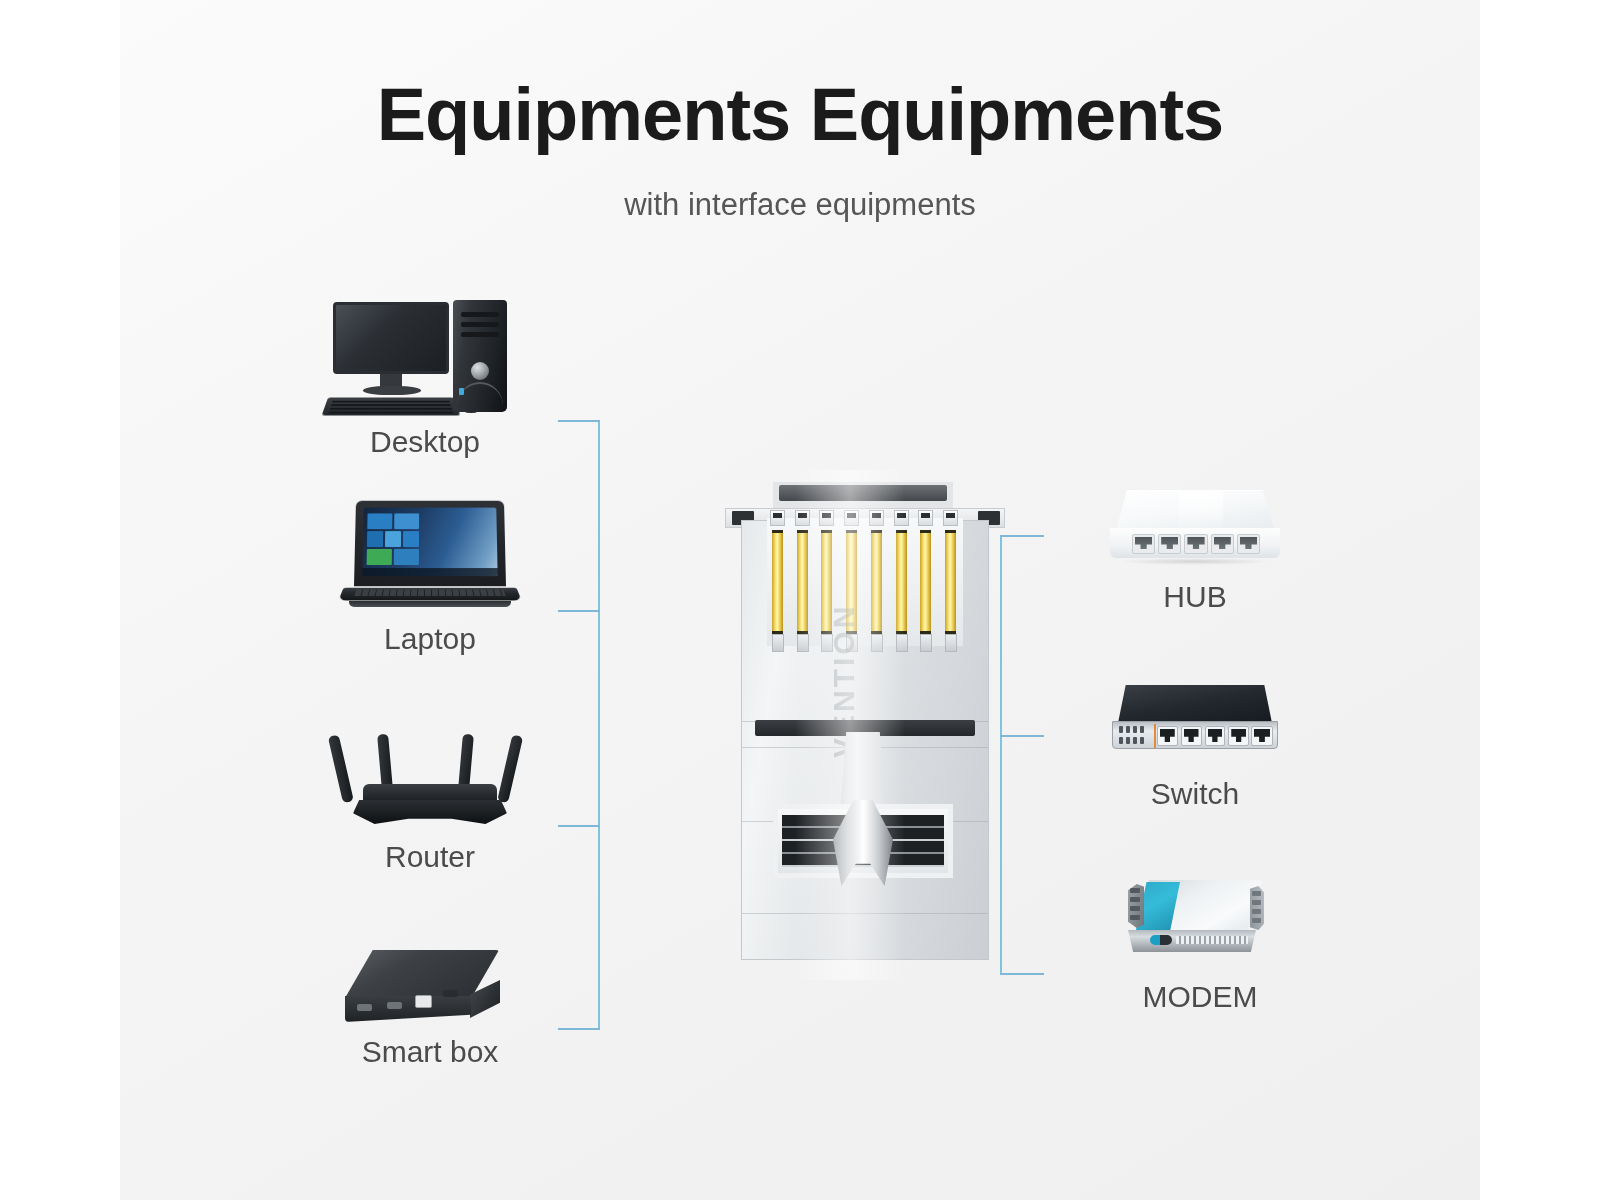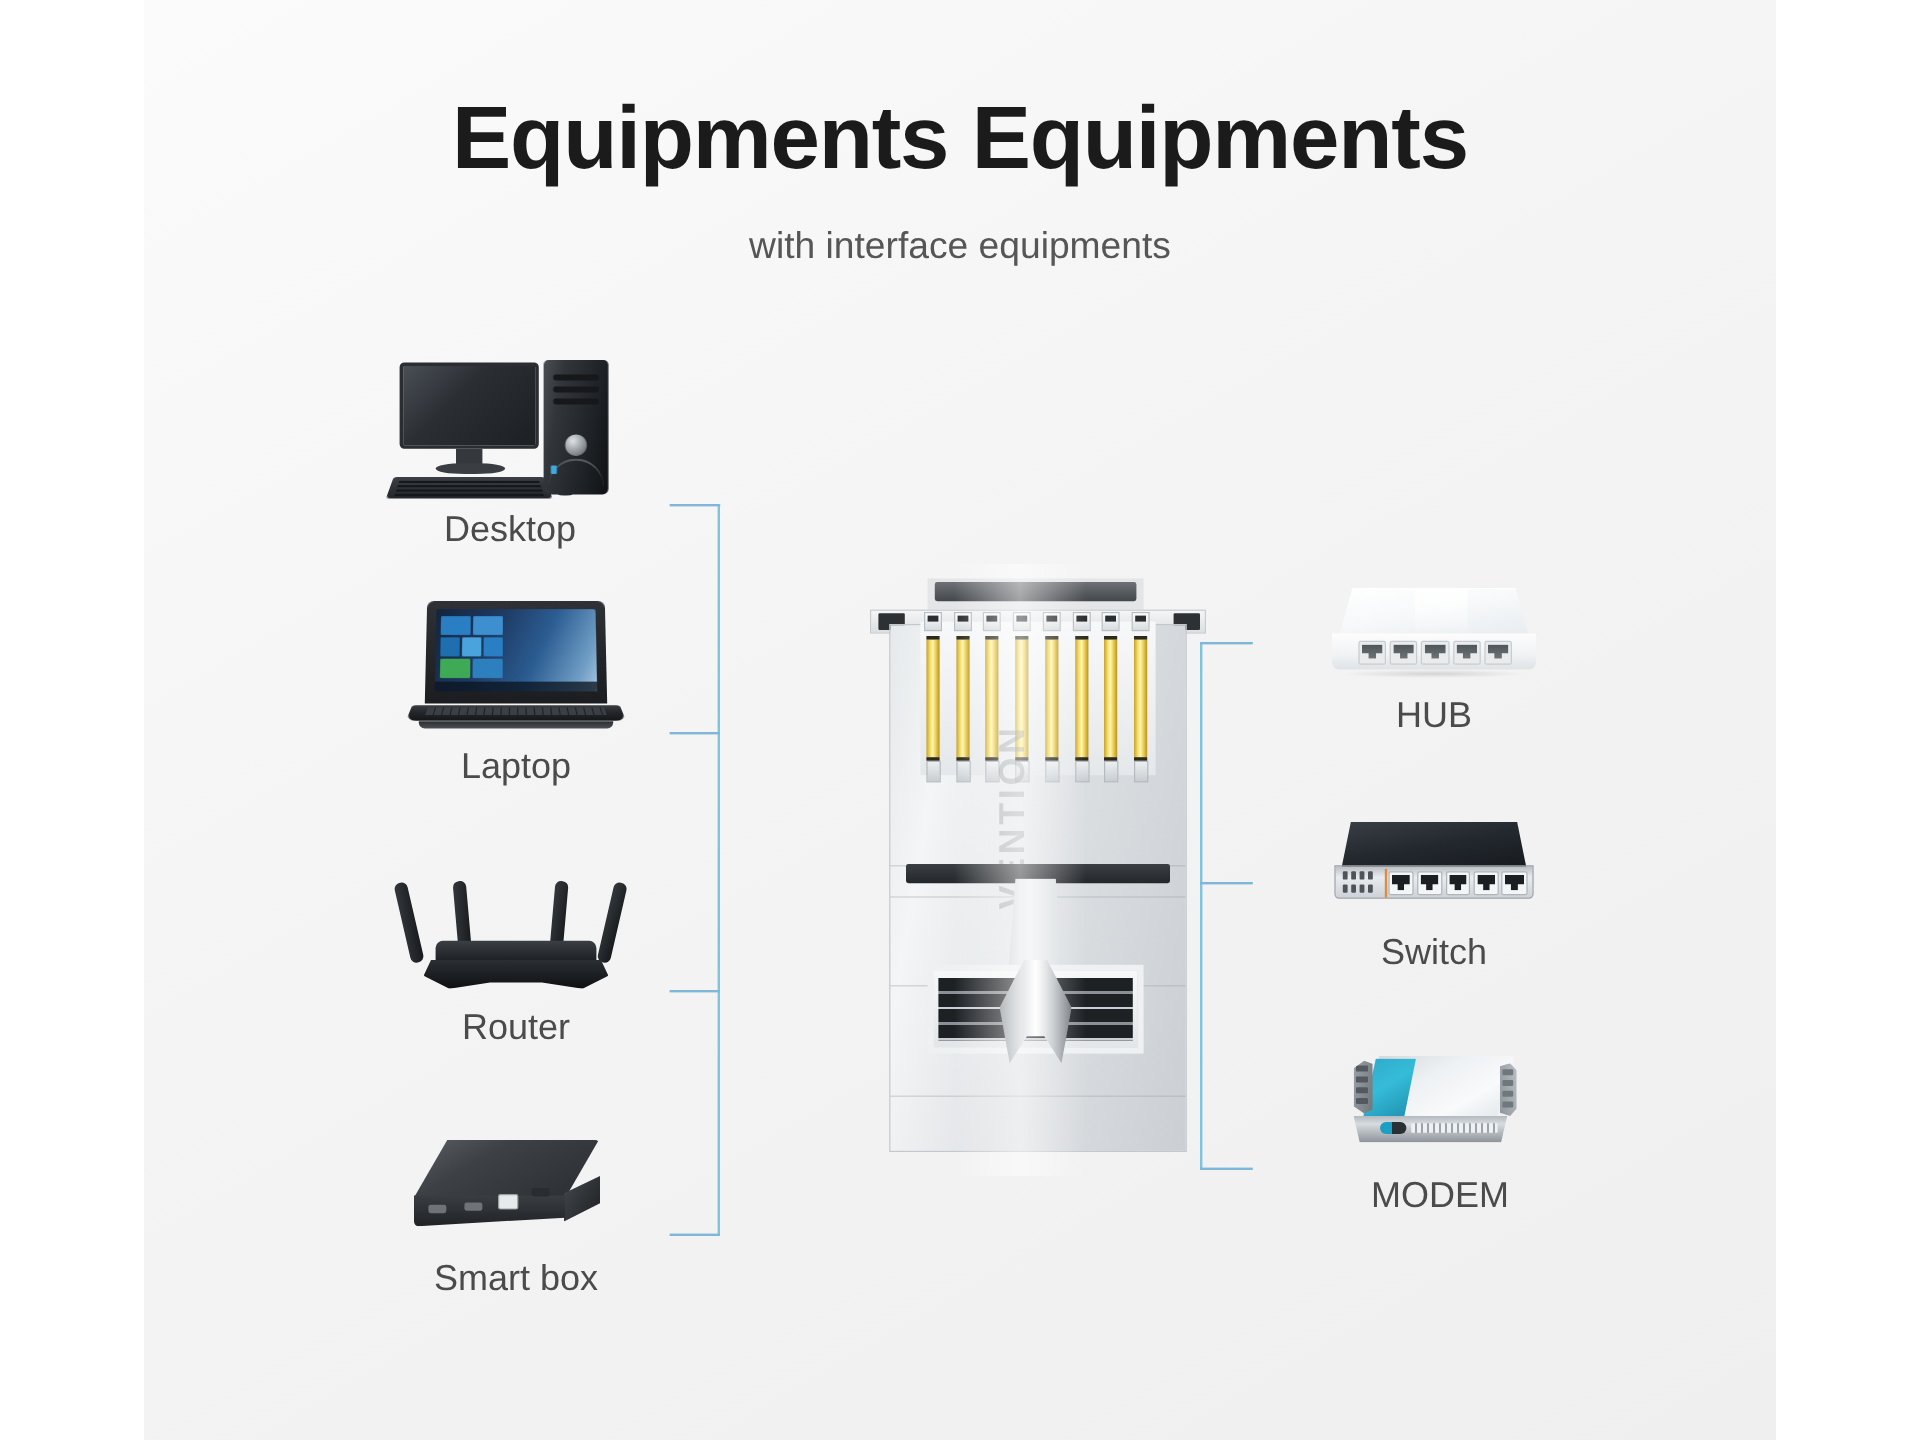--- a/index.html
+++ b/index.html
@@ -296,21 +296,21 @@
   <div class="node" style="left:185px;top:940px;">
     <div class="art smartbox">
       <div class="sb-top"></div>
       <div class="sb-side"></div>
       <div class="sb-front"></div>
       <div class="sb-slot" style="left:22px;top:64px;"></div>
       <div class="sb-slot" style="left:52px;top:62px;"></div>
       <div class="sb-port" style="left:80px;top:55px;"></div>
       <div class="sb-slot" style="left:108px;top:50px;background:#2a2d30;"></div>
     </div>
-    <div class="label" style="margin-top:14px">Smart box</div>
+    <div class="label" style="">Smart box</div>
   </div>
 
   <div class="bracket" style="left:420px;top:420px;width:60px;height:610px;">
     <div class="spine" style="left:58px;top:0;height:610px;"></div>
     <div class="stub" style="left:18px;top:0px;width:42px;"></div>
     <div class="stub" style="left:18px;top:190px;width:42px;"></div>
     <div class="stub" style="left:18px;top:405px;width:42px;"></div>
     <div class="stub" style="left:18px;top:608px;width:42px;"></div>
   </div>
 

